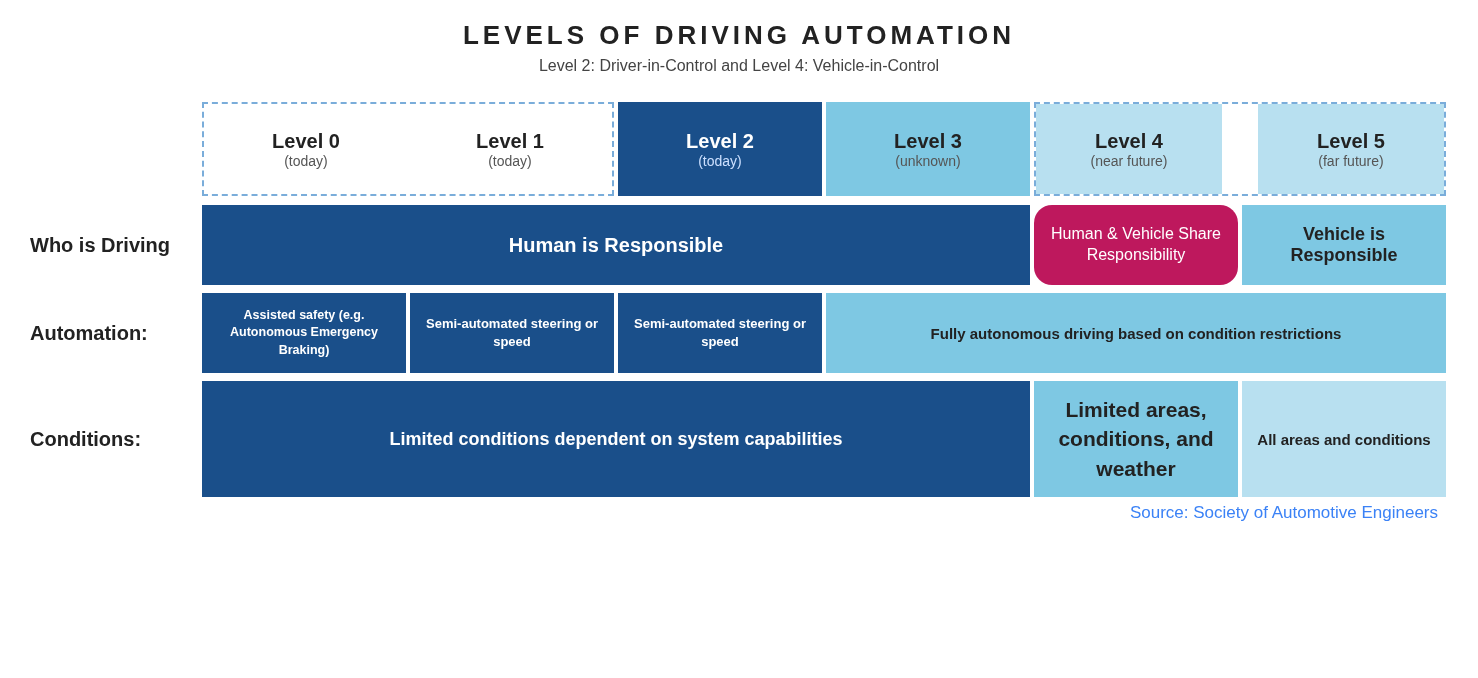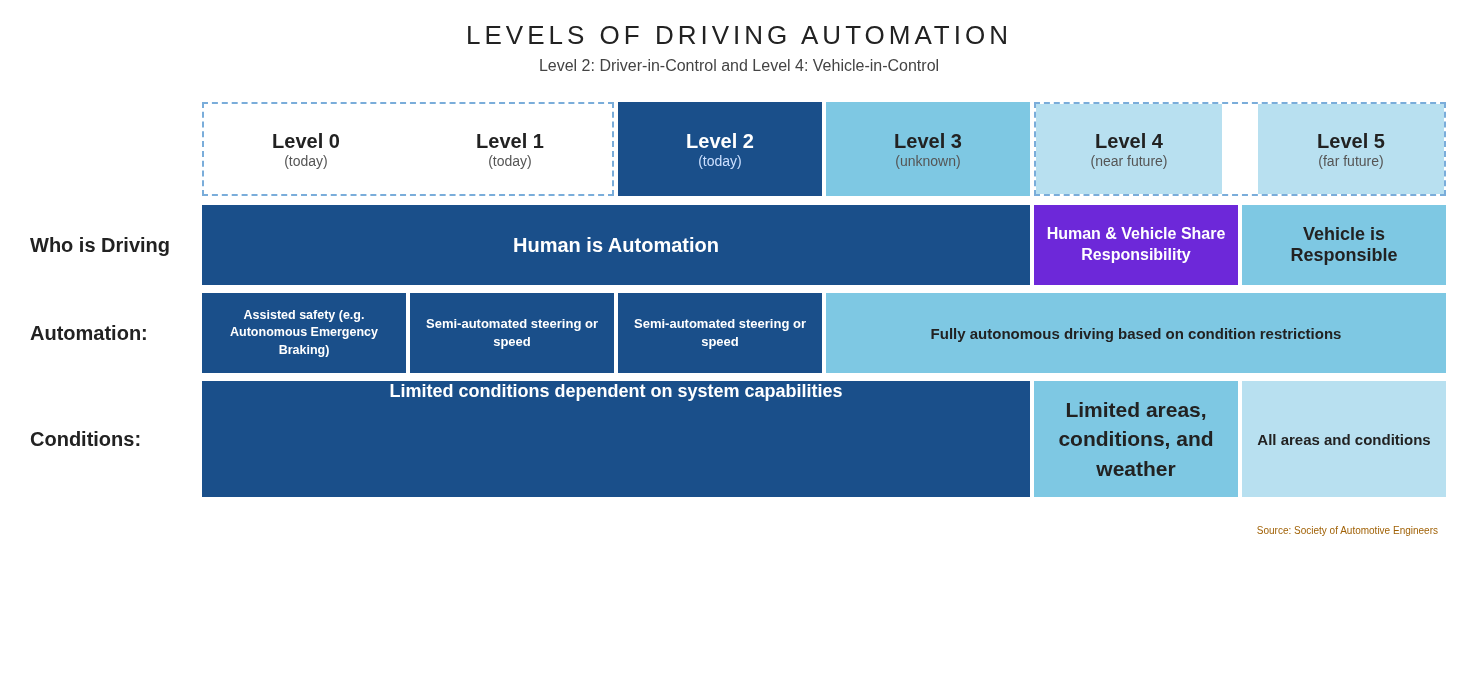--- a/index.html
+++ b/index.html
@@ -6,21 +6,21 @@
     body {
       background: #fff;
       font-family: Arial, sans-serif;
       width: 1478px;
       min-height: 678px;
       padding: 20px 30px;
     }
     .main-title {
       text-align: center;
       font-size: 26px;
-      font-weight: 400;
+      font-weight: 700;
       letter-spacing: 4px;
       color: #222;
       margin-bottom: 6px;
       text-transform: uppercase;
     }
     .subtitle {
       text-align: center;
       font-size: 16px;
       color: #444;
       margin-bottom: 24px;
@@ -31,23 +31,23 @@
       display: flex;
       align-items: center;
       font-size: 20px;
       font-weight: 700;
       color: #222;
       padding: 8px 10px 8px 0;
     }
 
     .source-text {
       text-align: right;
-      font-size: 10px;
-      color: #a16207;
-      margin-top: 24px;
+      font-size: 17px;
+      color: #3b82f6;
+      margin-top: 2px;
       padding-right: 10px;
     }
 
     .level-header-box {
       display: flex;
       flex-direction: column;
       align-items: center;
       justify-content: center;
       padding: 14px 6px;
       font-size: 20px;
@@ -127,23 +127,23 @@
       <span>Level 5</span>
       <span class="level-sub">(far future)</span>
     </div>
   </div>
 </div>
 
 <div class="rows-grid">
 
   <div class="row-label">Who is Driving</div>
   <div style="grid-column: 2/6; background:#1a4f8a; color:#fff; display:flex; align-items:center; justify-content:center; font-size:20px; font-weight:700; margin: 4px 2px; padding: 18px; min-height:80px;">
-    <span>Human is Automation</span>
+    <span>Human is Responsible</span>
   </div>
-  <div style="grid-column: 6/7; background:#6d28d9; color:#fff; display:flex; align-items:center; justify-content:center; font-size:16px; font-weight:700; margin: 4px 2px; padding: 12px 8px; text-align:center; line-height:1.3;">
+  <div style="grid-column: 6/7; background:#be185d; color:#fff; display:flex; align-items:center; justify-content:center; font-size:16px; font-weight:400; margin: 4px 2px; padding: 12px 8px; text-align:center; line-height:1.3;border-radius:18px;">
     <span>Human &amp; Vehicle Share Responsibility</span>
   </div>
   <div style="grid-column: 7/8; background:#7ec8e3; color:#222; display:flex; align-items:center; justify-content:flex-start; font-size:18px; font-weight:600; margin: 4px 2px; padding: 18px 8px; text-align:center;">
     <span>Vehicle is Responsible</span>
   </div>
 
   <div class="row-label">Automation:</div>
   <div style="background:#1a4f8a; color:#fff; display:flex; align-items:center; justify-content:center; font-size:12.5px; font-weight:600; margin: 4px 2px; padding: 10px 20px; text-align:center; line-height:1.4; min-height:80px;">
     <span>Assisted safety (e.g. Autonomous Emergency Braking)</span>
   </div>
@@ -151,21 +151,21 @@
     <span>Semi-automated steering or speed</span>
   </div>
   <div style="background:#1a4f8a; color:#fff; display:flex; align-items:center; justify-content:center; font-size:13px; font-weight:600; margin: 4px 2px; padding: 10px 8px; text-align:center; line-height:1.4;">
     <span>Semi-automated steering or speed</span>
   </div>
   <div style="grid-column: 5/8; background:#7ec8e3; color:#222; display:flex; align-items:center; justify-content:center; font-size:15px; font-weight:700; margin: 4px 2px; padding: 10px 8px; text-align:center; line-height:1.4;">
     <span>Fully autonomous driving based on condition restrictions</span>
   </div>
 
   <div class="row-label">Conditions:</div>
-  <div style="grid-column: 2/6; background:#1a4f8a; color:#fff; display:flex; align-items:flex-start; justify-content:center; font-size:18px; font-weight:700; margin: 4px 2px; text-align:center; min-height:80px;">
+  <div style="grid-column: 2/6; background:#1a4f8a; color:#fff; display:flex; align-items:center; justify-content:center; font-size:18px; font-weight:700; margin: 4px 2px; text-align:center; min-height:80px;">
     <span>Limited conditions dependent on system capabilities</span>
   </div>
   <div style="background:#7ec8e3; color:#222; display:flex; align-items:center; justify-content:center; font-size:21px; font-weight:600; margin: 4px 2px; padding: 14px 8px; text-align:center; line-height:1.4;">
     <span>Limited areas, conditions, and weather</span>
   </div>
   <div style="background:#b8e0f0; color:#222; display:flex; align-items:center; justify-content:center; font-size:15px; font-weight:600; margin: 4px 2px; padding: 14px 8px; text-align:center; line-height:1.4;">
     <span>All areas and conditions</span>
   </div>
 
 </div>

